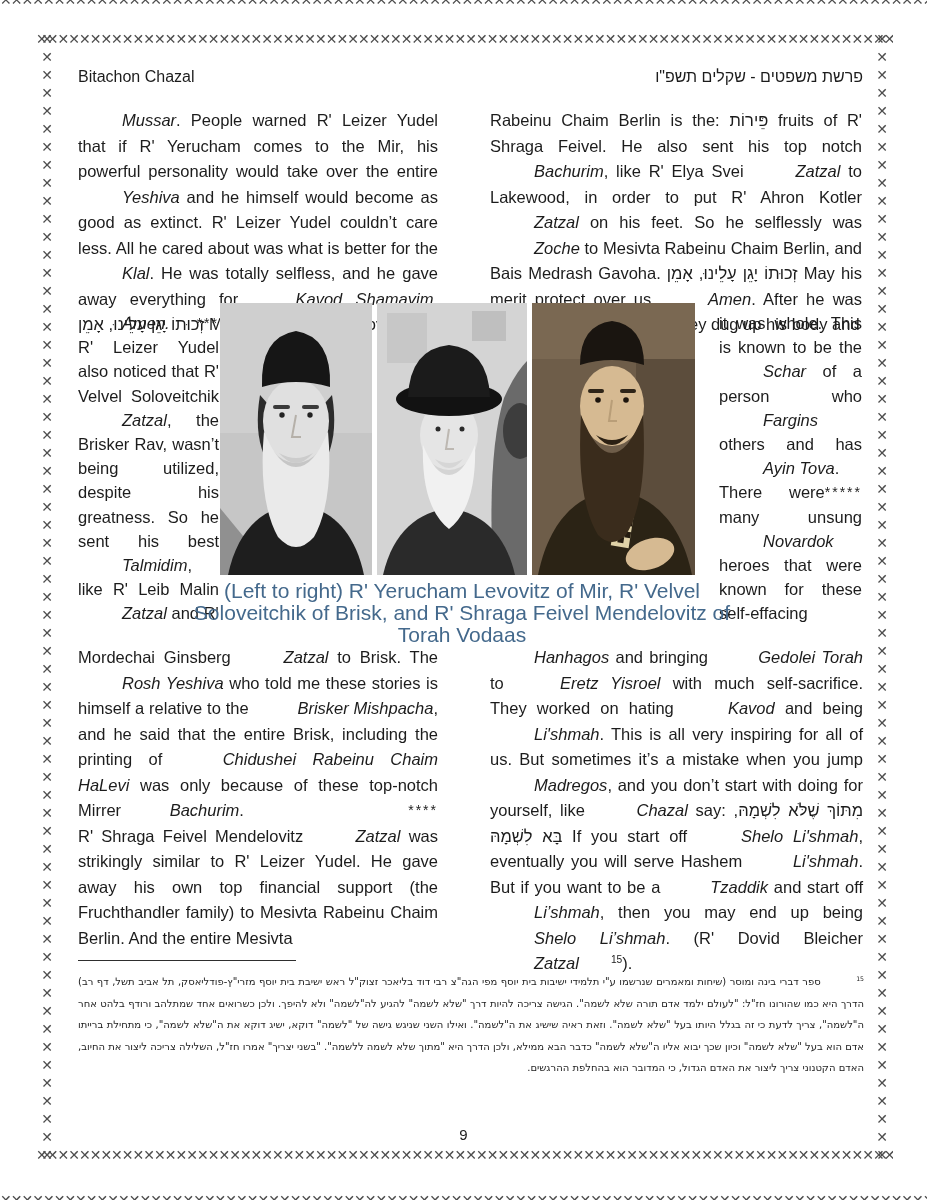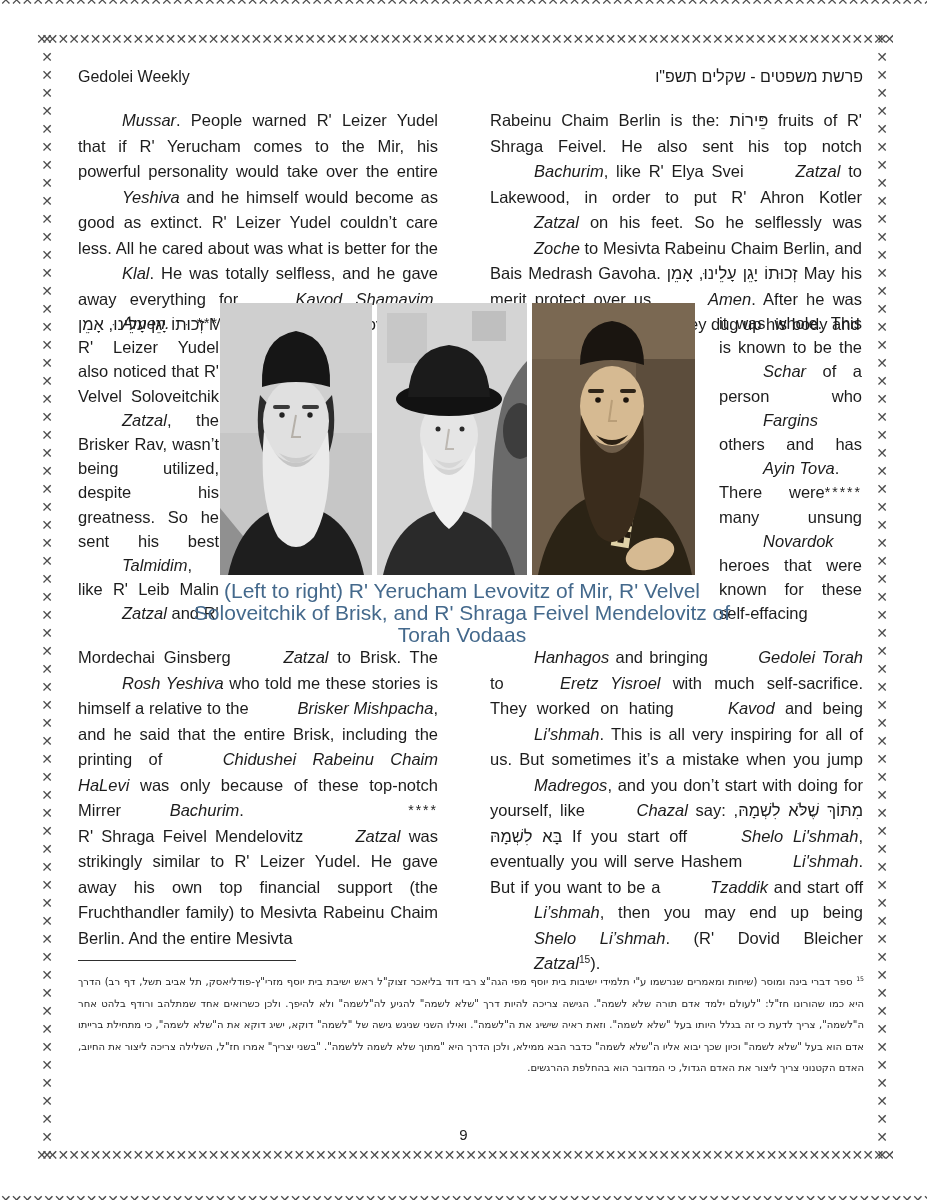--- a/index.html
+++ b/index.html
@@ -22,21 +22,21 @@
   
   .hdr{position:absolute;top:68px;font-size:16px;}
   .hdr-left{left:78px;}
   .hdr-right{right:64px;direction:rtl;}
   
   .txt{position:absolute;text-align:justify;font-size:16.5px;line-height:25.5px;}
   .narrow{line-height:24.2px;}
   .seg-i{font-style:italic;margin-left:44px;}
   .seg-b{font-weight:normal;}
   .seg-star{float:right;letter-spacing:2px;font-size:14px;}
-  sup{font-size:0.62em;line-height:0;}
+  sup{font-size:0.62em;line-height:0;margin-left:32px;}
   
   .photos{position:absolute;left:220px;top:303px;display:flex;gap:5px;}
   .photos svg{display:block;}
   .caption{position:absolute;left:192px;top:580px;width:540px;text-align:center;
            font-size:21px;line-height:22px;}
   
   .fn-sep{position:absolute;left:78px;top:960px;width:218px;border-top:1.6px solid #2e2e2e;}
   .footnote{position:absolute;left:78px;top:971px;width:786px;direction:rtl;text-align:justify;
             font-size:10px;line-height:21.6px;font-family:"DejaVu Sans",sans-serif;}
   .pagenum{position:absolute;left:0;top:1126px;width:927px;text-align:center;font-size:15px;}
@@ -255,21 +255,21 @@
 ✕
 ✕
 ✕
 ✕
 ✕
 ✕
 ✕
 ✕
 ✕</span></div>
 
-  <div class="hdr hdr-left">Gedolei Weekly</div>
+  <div class="hdr hdr-left">Bitachon Chazal</div>
   <div class="hdr hdr-right">פרשת משפטים - שקלים תשפ"ו</div>
 
   <div class="txt" style="left:78px;top:108px;width:360px;"><span class="seg-i">Mussar</span><span>. People warned R' Leizer Yudel that if R' Yerucham comes to the Mir, his powerful personality would take over the entire </span><span class="seg-i">Yeshiva</span><span> and he himself would become as good as extinct. R' Leizer Yudel couldn’t care less. All he cared about was what is better for the </span><span class="seg-i">Klal</span><span>. He was totally selfless, and he gave away everything for </span><span class="seg-i">Kavod Shamayim</span><span>. </span><span class="seg-he" dir="rtl">זְכוּתוֹ יָגֵן עָלֵינוּ, אָמֵן</span><span> May his merit protect over us,</span></div>
   <div class="txt narrow" style="left:78px;top:311px;width:141px;"><span class="seg-i">Amen.</span><span class="seg-star">***</span><br><span>R' Leizer Yudel also noticed that R' Velvel Soloveitchik </span><span class="seg-i">Zatzal</span><span>, the Brisker Rav, wasn’t being utilized, despite his greatness. So he sent his best </span><span class="seg-i">Talmidim</span><span>, like R' Leib Malin </span><span class="seg-i">Zatzal</span><span> and R'</span></div>
   <div class="txt" style="left:78px;top:645px;width:360px;"><span>Mordechai Ginsberg </span><span class="seg-i">Zatzal</span><span> to Brisk. The </span><span class="seg-i">Rosh Yeshiva</span><span> who told me these stories is himself a relative to the </span><span class="seg-i">Brisker Mishpacha</span><span>, and he said that the entire Brisk, including the printing of </span><span class="seg-i">Chidushei Rabeinu Chaim HaLevi</span><span> was only because of these top-notch Mirrer </span><span class="seg-i">Bachurim</span><span>.</span><span class="seg-star">****</span><br><span>R' Shraga Feivel Mendelovitz </span><span class="seg-i">Zatzal</span><span> was strikingly similar to R' Leizer Yudel. He gave away his own top financial support (the Fruchthandler family) to Mesivta Rabeinu Chaim Berlin. And the entire Mesivta</span></div>
 
   <div class="txt" style="left:490px;top:108px;width:372px;"><span>Rabeinu Chaim Berlin is the: </span><span class="seg-he" dir="rtl">פֵּירוֹת</span><span> fruits of R' Shraga Feivel. He also sent his top notch </span><span class="seg-i">Bachurim</span><span>, like R' Elya Svei </span><span class="seg-i">Zatzal</span><span> to Lakewood, in order to put R' Ahron Kotler </span><span class="seg-i">Zatzal</span><span> on his feet. So he selflessly was </span><span class="seg-i">Zoche</span><span> to Mesivta Rabeinu Chaim Berlin, and Bais Medrash Gavoha. </span><span class="seg-he" dir="rtl">זְכוּתוֹ יָגֵן עָלֵינוּ, אָמֵן</span><span> May his merit protect over us, </span><span class="seg-i">Amen</span><span>. After he was </span><span class="seg-i">Niftar</span><span> (years later), they dug up his body and</span></div>
   <div class="txt narrow" style="left:719px;top:311px;width:143px;"><span>it was whole. This is known to be the </span><span class="seg-i">Schar</span><span> of a person who </span><span class="seg-i">Fargins</span><span> others and has </span><span class="seg-i">Ayin Tova</span><span>.</span><span class="seg-star">*****</span><br><span>There were many unsung </span><span class="seg-i">Novardok</span><span> heroes that were known for these self-effacing</span></div>
   <div class="txt" style="left:490px;top:645px;width:373px;"><span class="seg-i">Hanhagos</span><span> and bringing </span><span class="seg-i">Gedolei Torah</span><span> to </span><span class="seg-i">Eretz Yisroel</span><span> with much self-sacrifice. They worked on hating </span><span class="seg-i">Kavod</span><span> and being </span><span class="seg-i">Li'shmah</span><span>. This is all very inspiring for all of us. But sometimes it’s a mistake when you jump </span><span class="seg-i">Madregos</span><span>, and you don’t start with doing for yourself, like </span><span class="seg-i">Chazal</span><span> say: </span><span class="seg-he" dir="rtl">מִתּוֹךְ שֶׁלֹּא לִשְׁמָהּ, בָּא לִשְׁמָהּ</span><span> If you </span><span class="seg-b">start off</span><span> </span><span class="seg-i">Shelo Li'shmah</span><span>, eventually you will serve Hashem </span><span class="seg-i">Li'shmah</span><span>. But if you want to be a </span><span class="seg-i">Tzaddik</span><span> and start off </span><span class="seg-i">Li’shmah</span><span>, then you may end up being </span><span class="seg-i">Shelo Li’shmah</span><span>. (R' Dovid Bleicher </span><span class="seg-i">Zatzal</span><sup>15</sup><span>).</span></div>
 

